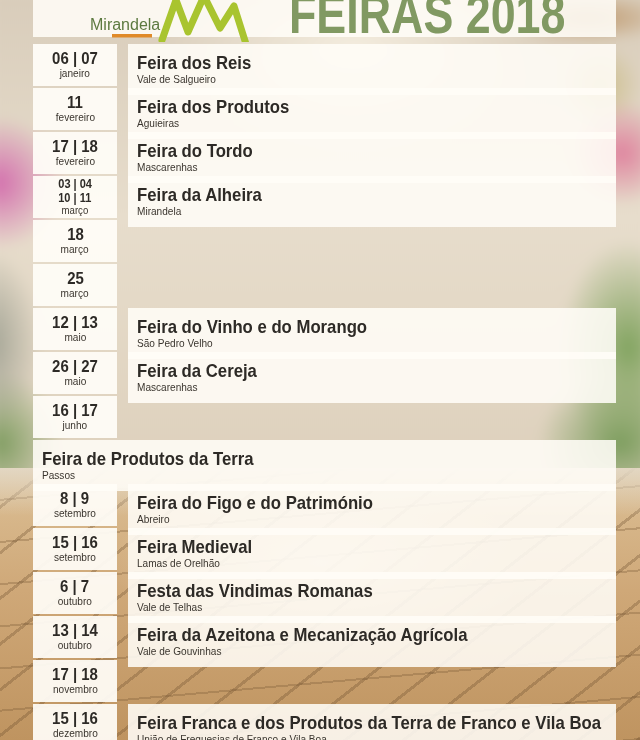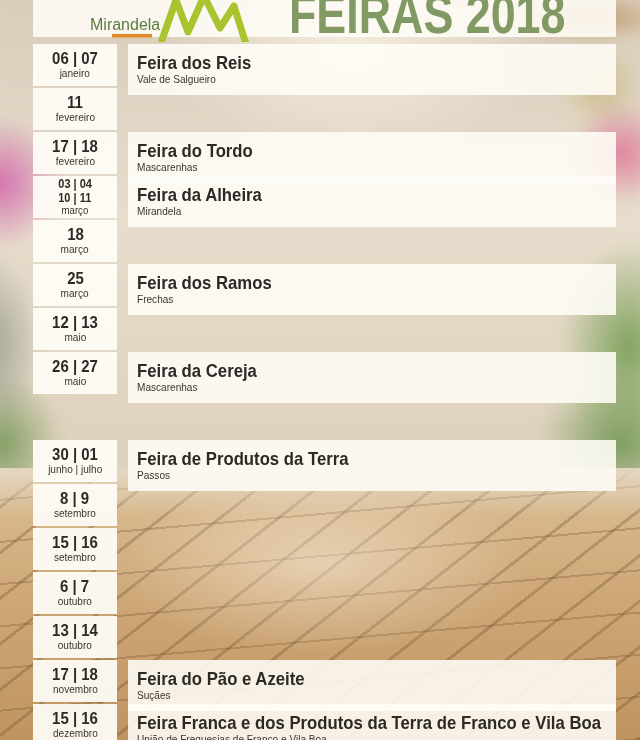--- a/index.html
+++ b/index.html
@@ -103,20 +103,24 @@
       <span class="fair-loc">Vale de Salgueiro</span>
     </div>
   </div>
 
   <div class="row">
     <div class="date-box">
       <span class="dates">11</span>
 
       <span class="month">fevereiro</span>
     </div>
+    <div class="fair-box">
+      <span class="fair-name">Feira dos Produtos</span>
+      <span class="fair-loc">Aguieiras</span>
+    </div>
   </div>
 
   <div class="row">
     <div class="date-box">
       <span class="dates">17 | 18</span>
 
       <span class="month">fevereiro</span>
     </div>
     <div class="fair-box">
       <span class="fair-name">Feira do Tordo</span>
@@ -143,102 +147,114 @@
       <span class="month">março</span>
     </div>
   </div>
 
   <div class="row">
     <div class="date-box">
       <span class="dates">25</span>
 
       <span class="month">março</span>
     </div>
-    <div class="fair-box">
-      <span class="fair-name">Feira dos Ramos</span>
-      <span class="fair-loc">Frechas</span>
-    </div>
   </div>
 
   <div class="row">
     <div class="date-box">
       <span class="dates">12 | 13</span>
 
       <span class="month">maio</span>
+    </div>
+    <div class="fair-box">
+      <span class="fair-name">Feira do Vinho e do Morango</span>
+      <span class="fair-loc">São Pedro Velho</span>
     </div>
   </div>
 
   <div class="row">
     <div class="date-box">
       <span class="dates">26 | 27</span>
 
       <span class="month">maio</span>
     </div>
     <div class="fair-box">
       <span class="fair-name">Feira da Cereja</span>
       <span class="fair-loc">Mascarenhas</span>
     </div>
   </div>
 
   <div class="row">
-  </div>
-
-  <div class="row">
-    <div class="date-box">
-      <span class="dates">30 | 01</span>
-
-      <span class="month">junho | julho</span>
-    </div>
+    <div class="date-box">
+      <span class="dates">16 | 17</span>
+
+      <span class="month">junho</span>
+    </div>
+  </div>
+
+  <div class="row">
     <div class="fair-box">
       <span class="fair-name">Feira de Produtos da Terra</span>
       <span class="fair-loc">Passos</span>
     </div>
   </div>
 
   <div class="row">
     <div class="date-box">
       <span class="dates">8 | 9</span>
 
       <span class="month">setembro</span>
     </div>
+    <div class="fair-box">
+      <span class="fair-name">Feira do Figo e do Património</span>
+      <span class="fair-loc">Abreiro</span>
+    </div>
   </div>
 
   <div class="row">
     <div class="date-box">
       <span class="dates">15 | 16</span>
 
       <span class="month">setembro</span>
     </div>
+    <div class="fair-box">
+      <span class="fair-name">Feira Medieval</span>
+      <span class="fair-loc">Lamas de Orelhão</span>
+    </div>
   </div>
 
   <div class="row">
     <div class="date-box">
       <span class="dates">6 | 7</span>
 
       <span class="month">outubro</span>
     </div>
+    <div class="fair-box">
+      <span class="fair-name">Festa das Vindimas Romanas</span>
+      <span class="fair-loc">Vale de Telhas</span>
+    </div>
   </div>
 
   <div class="row">
     <div class="date-box">
       <span class="dates">13 | 14</span>
 
       <span class="month">outubro</span>
     </div>
+    <div class="fair-box">
+      <span class="fair-name">Feira da Azeitona e  Mecanização Agrícola</span>
+      <span class="fair-loc">Vale de Gouvinhas</span>
+    </div>
   </div>
 
   <div class="row">
     <div class="date-box">
       <span class="dates">17 | 18</span>
 
       <span class="month">novembro</span>
-    </div>
-    <div class="fair-box">
-      <span class="fair-name">Feira do Pão e Azeite</span>
-      <span class="fair-loc">Suçães</span>
     </div>
   </div>
 
   <div class="row">
     <div class="date-box">
       <span class="dates">15 | 16</span>
 
       <span class="month">dezembro</span>
     </div>
     <div class="fair-box">

